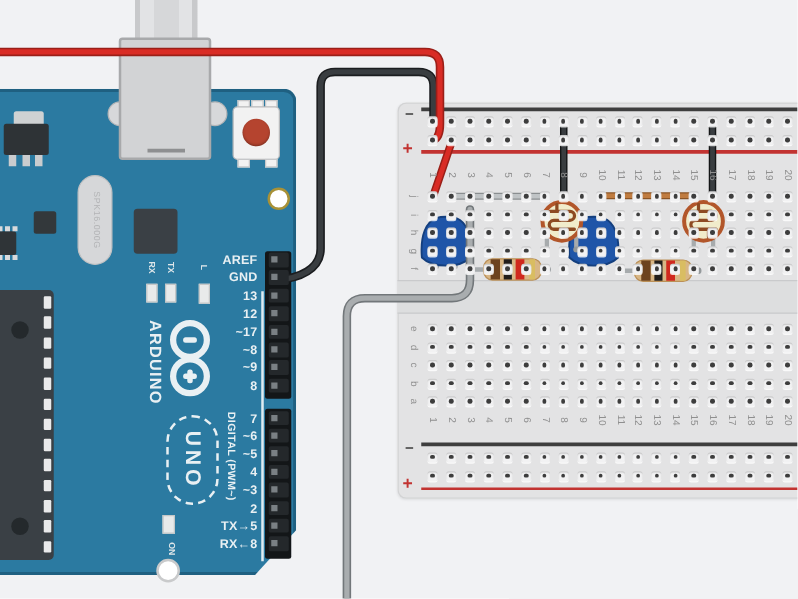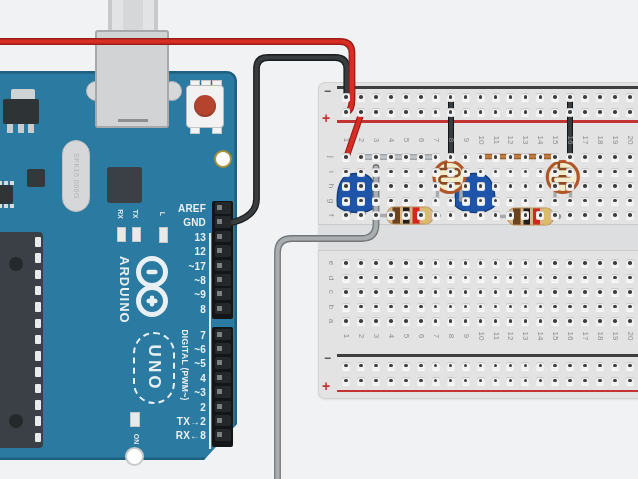--- a/index.html
+++ b/index.html
@@ -224,21 +224,21 @@
     <div class="abs pinlbl" style="left: 152px; top: 259.6px;">~17</div>
     <div class="abs pinlbl" style="left: 152px; top: 274px;">~8</div>
     <div class="abs pinlbl" style="left: 152px; top: 288.4px;">~9</div>
     <div class="abs pinlbl" style="left: 152px; top: 302.8px;">8</div>
     <div class="abs pinlbl" style="left: 152px; top: 328.5px;">7</div>
     <div class="abs pinlbl" style="left: 152px; top: 342.9px;">~6</div>
     <div class="abs pinlbl" style="left: 152px; top: 357.3px;">~5</div>
     <div class="abs pinlbl" style="left: 152px; top: 371.7px;">4</div>
     <div class="abs pinlbl" style="left: 152px; top: 386.1px;">~3</div>
     <div class="abs pinlbl" style="left: 152px; top: 400.5px;">2</div>
-    <div class="abs pinlbl" style="left: 152px; top: 414.9px;">TX→2</div>
+    <div class="abs pinlbl" style="left: 152px; top: 414.9px;">TX→5</div>
     <div class="abs pinlbl" style="left: 152px; top: 429.3px;">RX←8</div>
     <div class="abs hcell" style="left: 214.5px; top: 202px; width: 16.5px; height: 11.5px;"></div>
     <div class="abs hnotch" style="left: 216.5px; top: 205px; width: 5px; height: 5px;"></div>
     <div class="abs hcell" style="left: 214.5px; top: 216.4px; width: 16.5px; height: 11.5px;"></div>
     <div class="abs hnotch" style="left: 216.5px; top: 219.4px; width: 5px; height: 5px;"></div>
     <div class="abs hcell" style="left: 214.5px; top: 230.8px; width: 16.5px; height: 11.5px;"></div>
     <div class="abs hnotch" style="left: 216.5px; top: 233.8px; width: 5px; height: 5px;"></div>
     <div class="abs hcell" style="left: 214.5px; top: 245.2px; width: 16.5px; height: 11.5px;"></div>
     <div class="abs hnotch" style="left: 216.5px; top: 248.2px; width: 5px; height: 5px;"></div>
     <div class="abs hcell" style="left: 214.5px; top: 259.6px; width: 16.5px; height: 11.5px;"></div>

